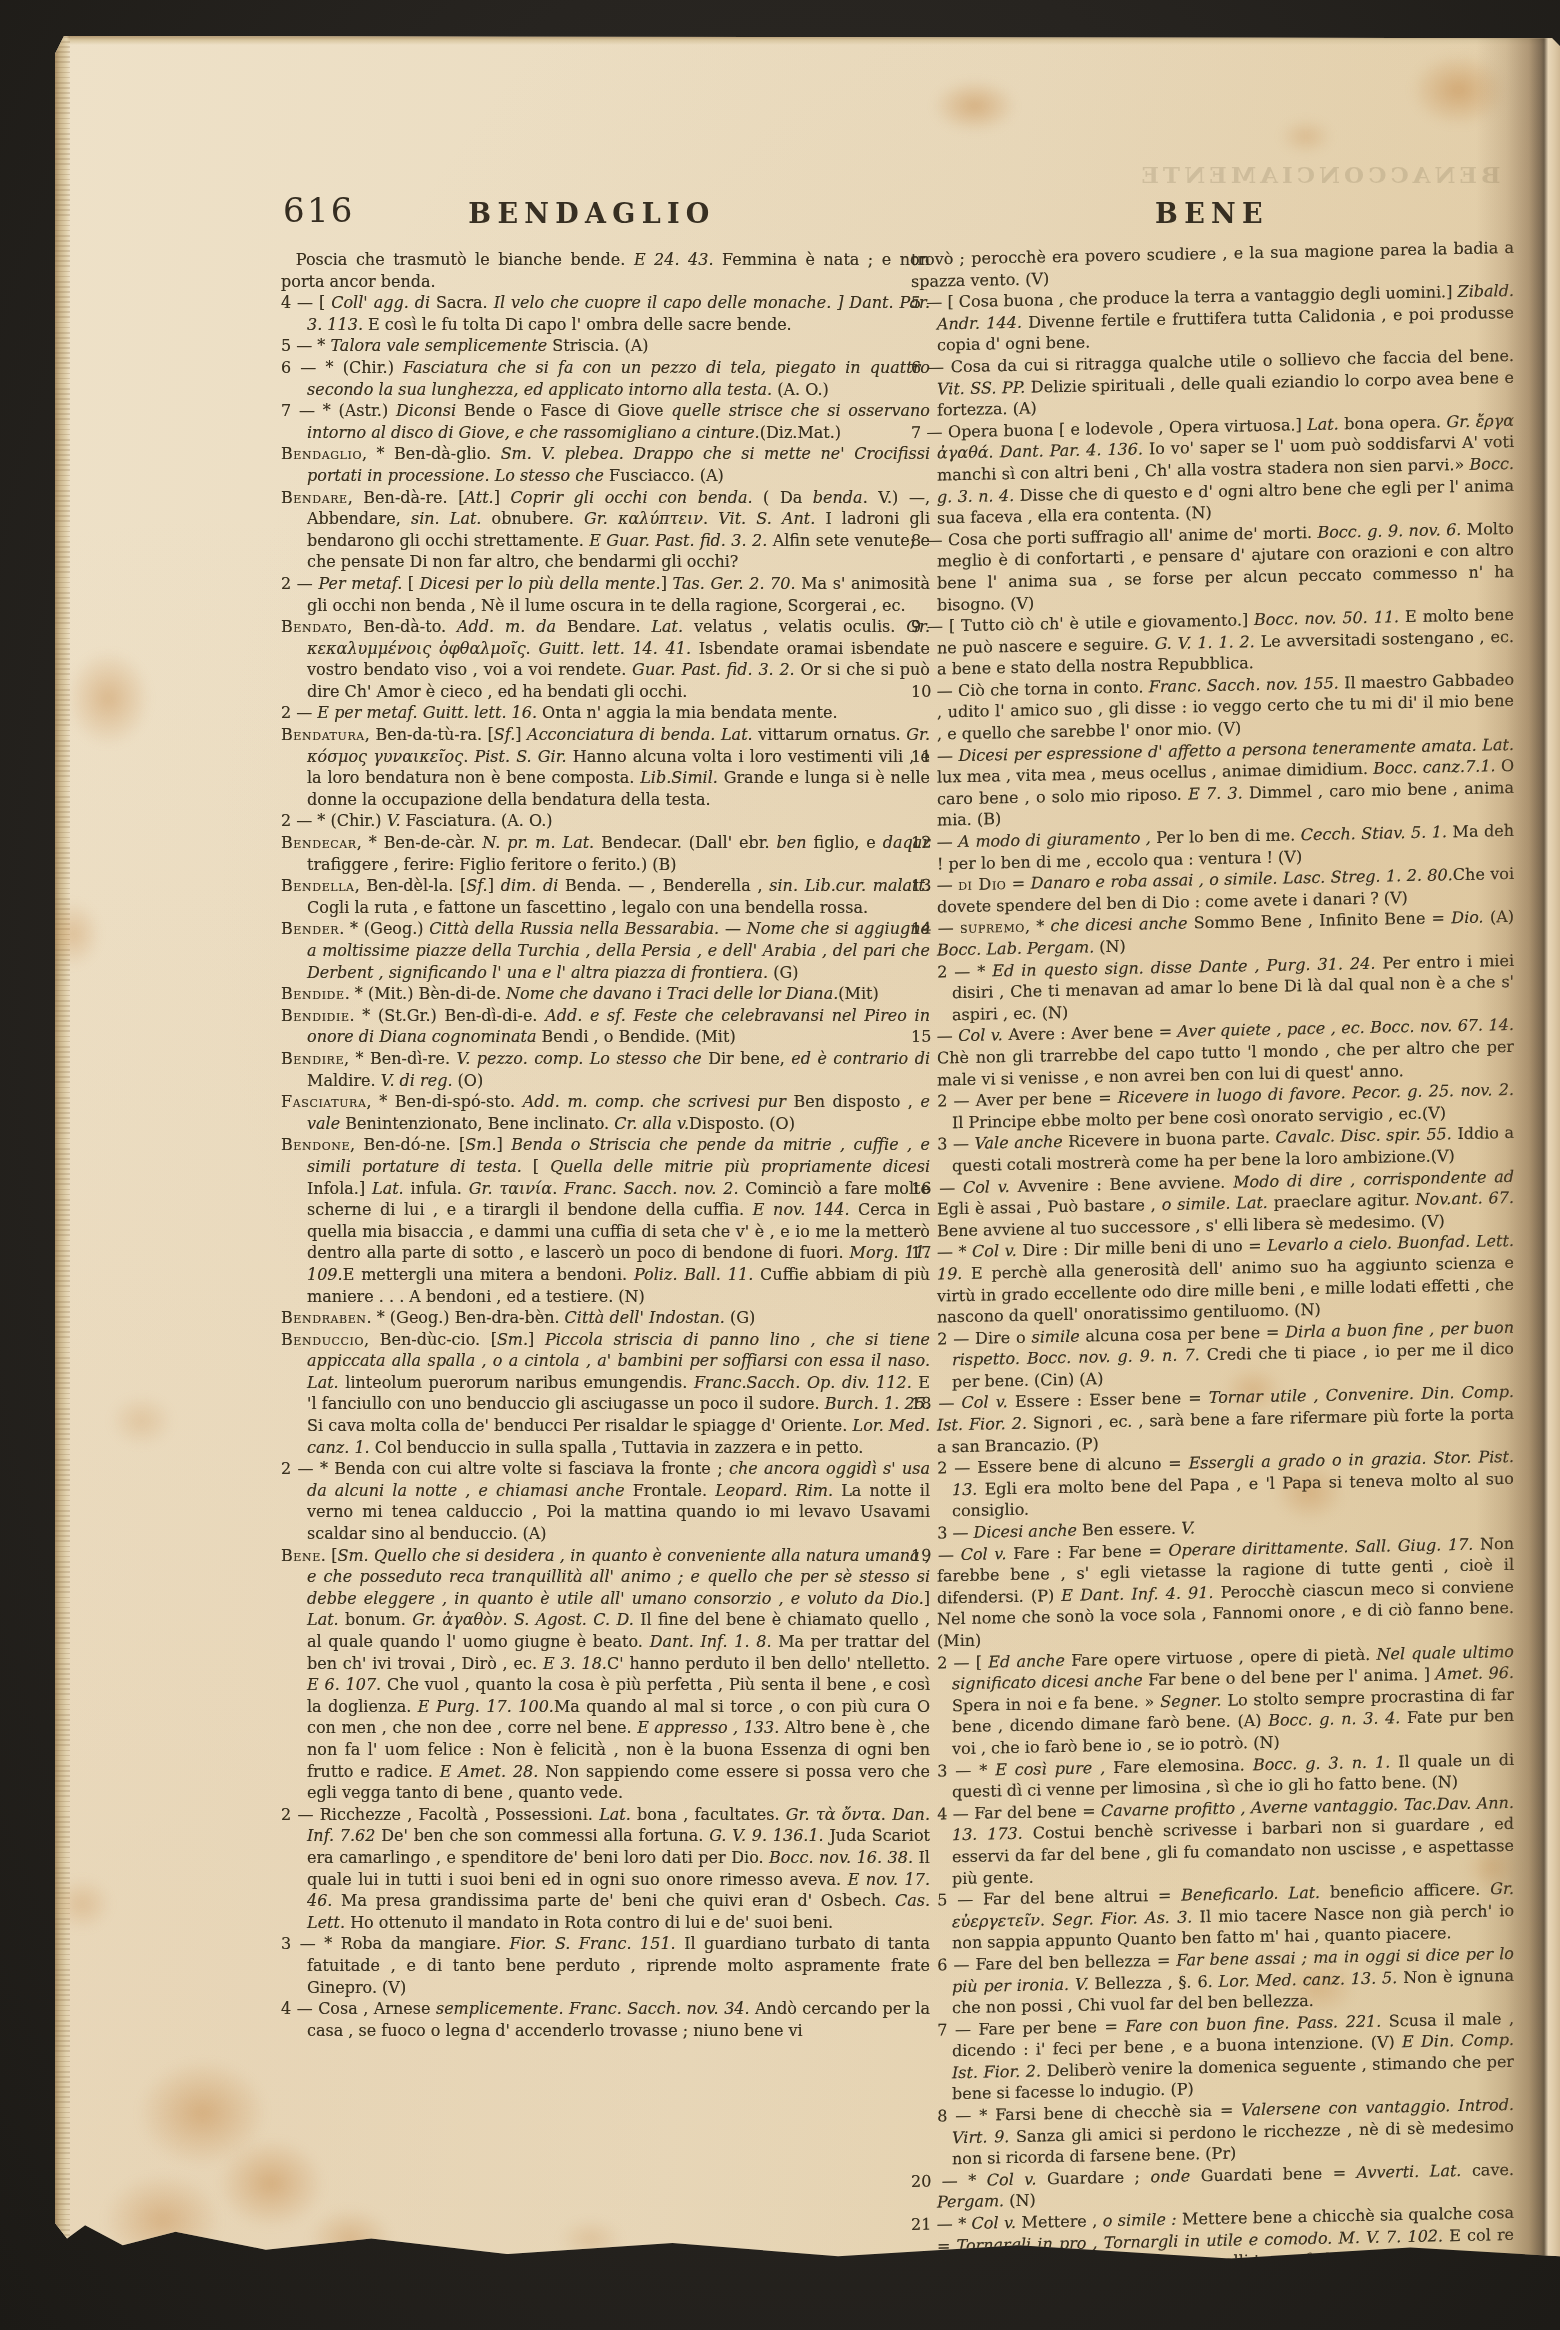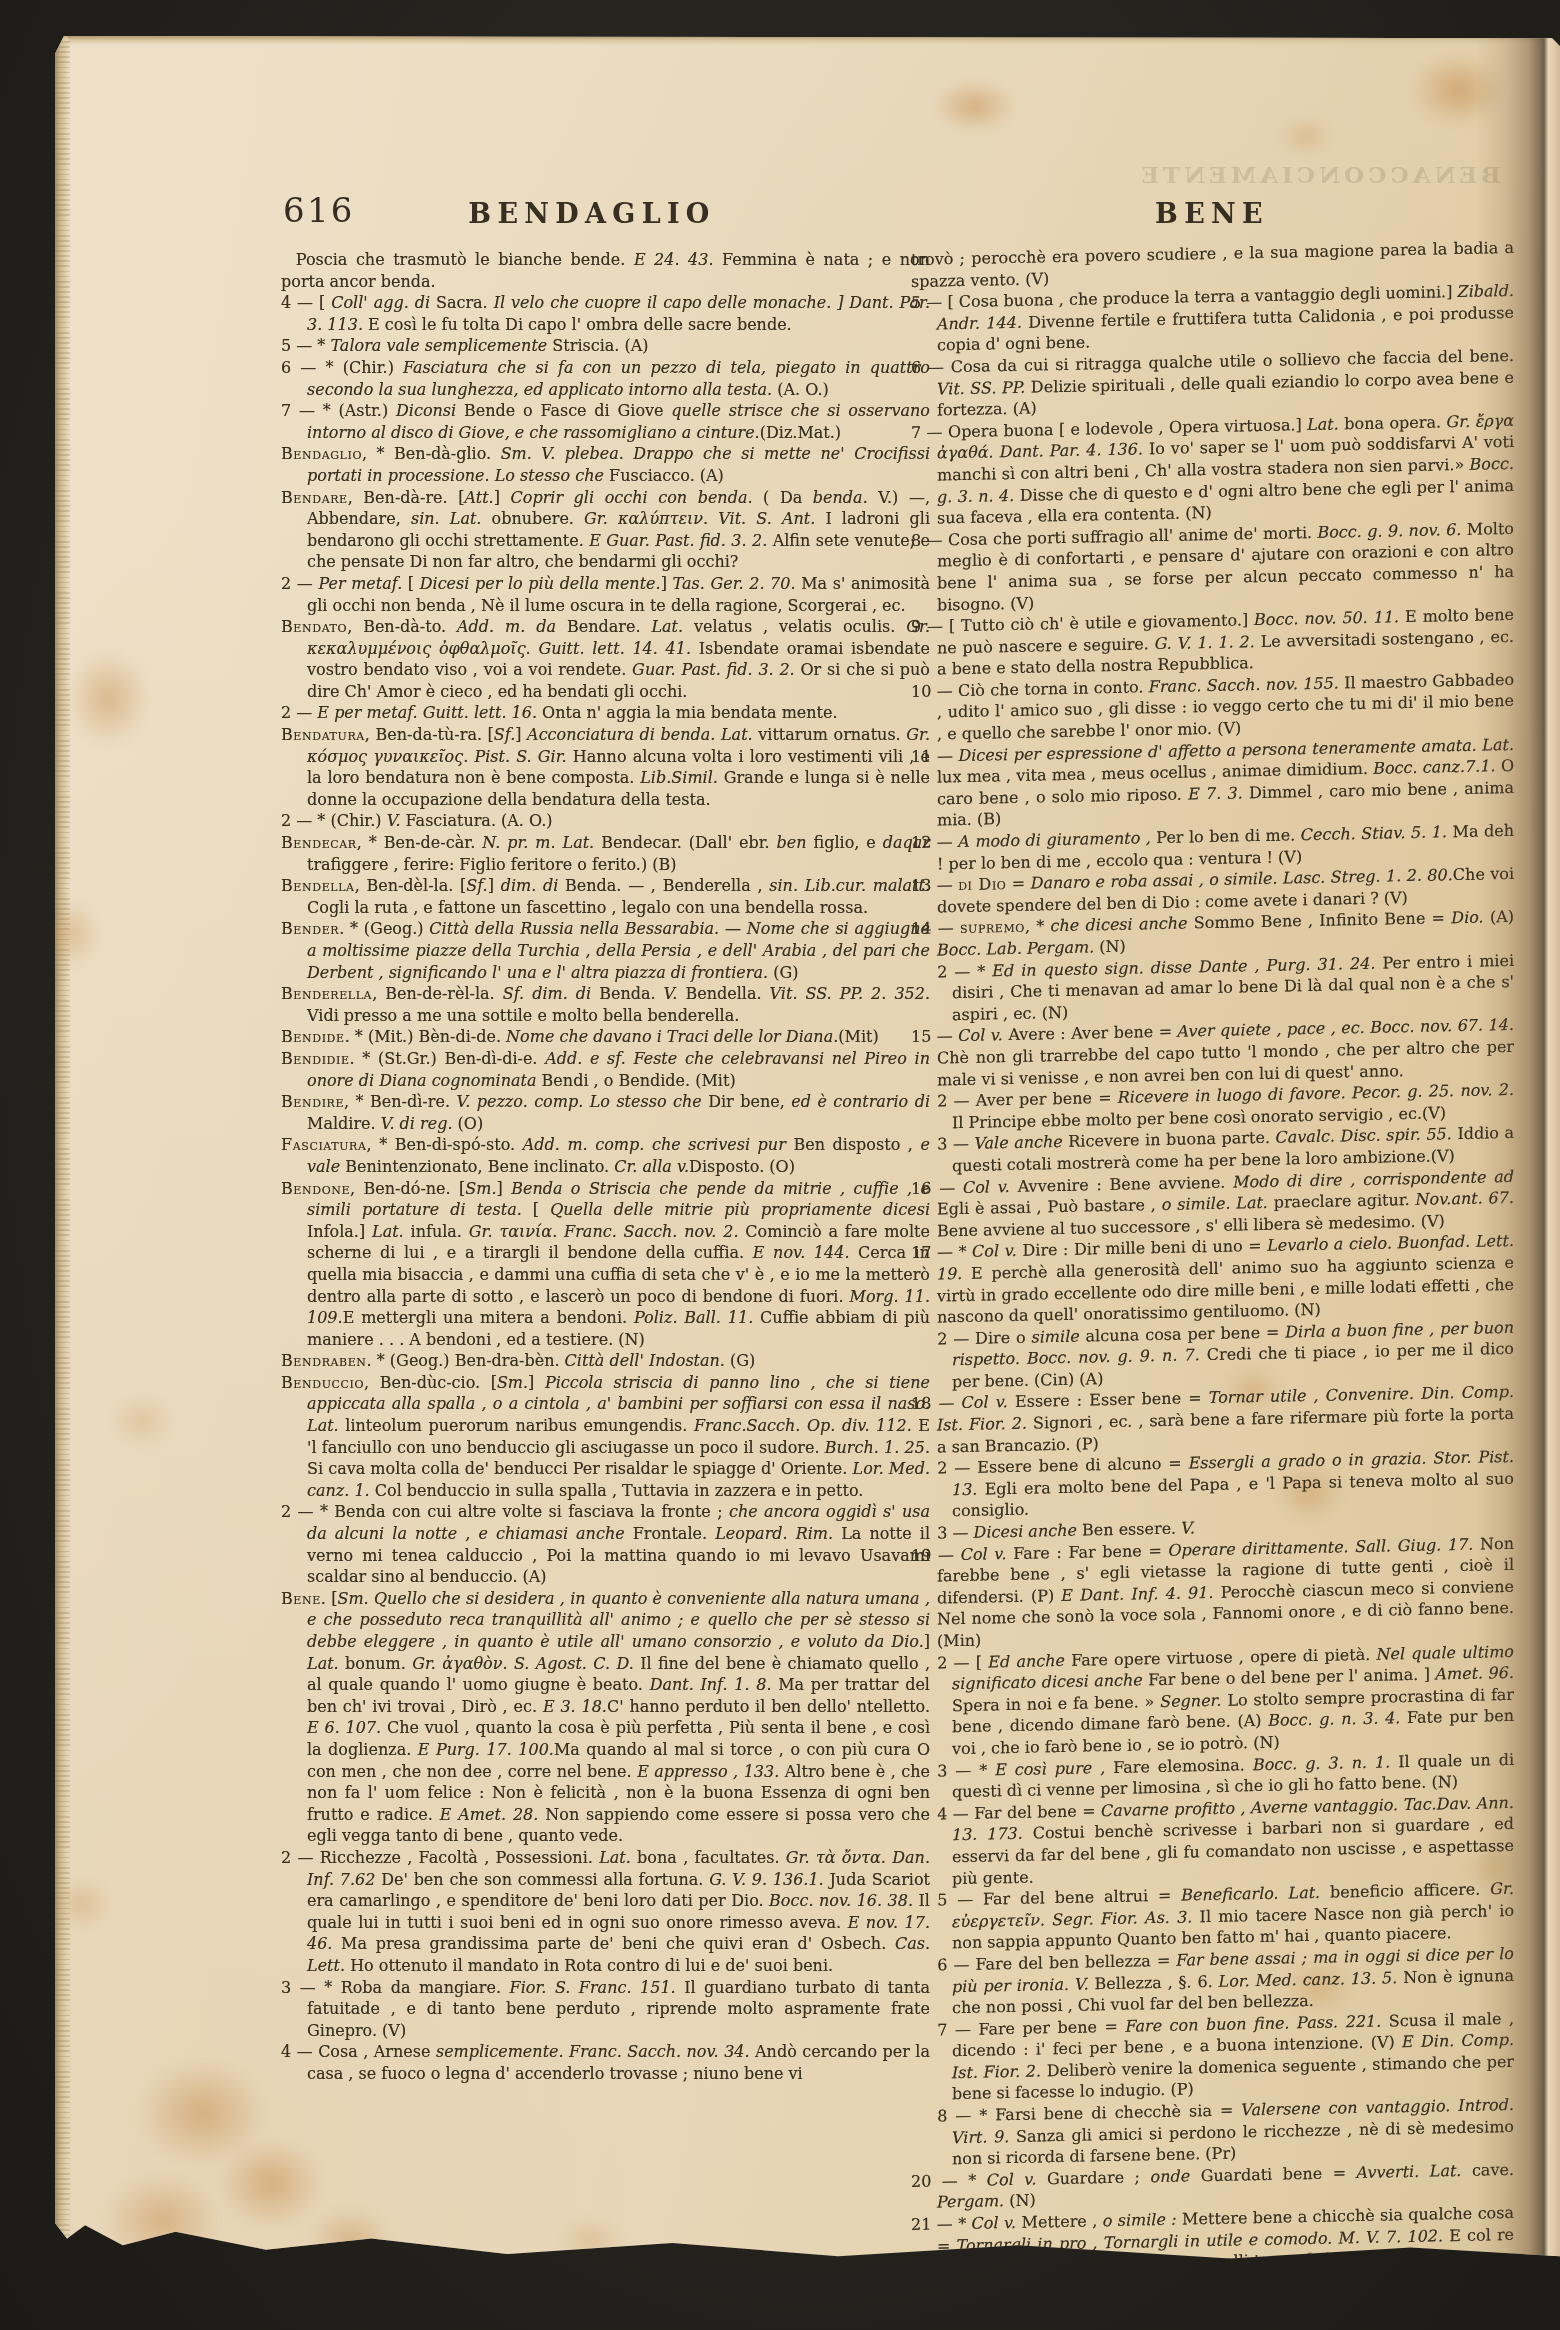--- a/index.html
+++ b/index.html
@@ -92,21 +92,20 @@
         <p class="entry"><span class="r-sc">Bendaglio</span>, * Ben-dà-glio. <span class="r-i">Sm. V. plebea. Drappo che si mette ne' Crocifissi portati in processione. Lo stesso che</span> Fusciacco. (A)</p>
         <p class="entry"><span class="r-sc">Bendare</span>, Ben-dà-re. [<span class="r-i">Att.</span>] <span class="r-i">Coprir gli occhi con benda.</span> ( Da <span class="r-i">benda</span>. V.) —, Abbendare, <span class="r-i">sin. Lat.</span> obnubere. <span class="r-i">Gr.</span> <span class="r-g">καλύπτειν</span>. <span class="r-i">Vit. S. Ant.</span> I ladroni gli bendarono gli occhi strettamente. <span class="r-i">E Guar. Past. fid. 3. 2.</span> Alfin sete venute; e che pensate Di non far altro, che bendarmi gli occhi?</p>
         <p class="sense">2 — <span class="r-i">Per metaf.</span> [ <span class="r-i">Dicesi per lo più della mente.</span>] <span class="r-i">Tas. Ger. 2. 70.</span> Ma s' animosità gli occhi non benda , Nè il lume oscura in te della ragione, Scorgerai , ec.</p>
         <p class="entry"><span class="r-sc">Bendato</span>, Ben-dà-to. <span class="r-i">Add. m. da</span> Bendare. <span class="r-i">Lat.</span> velatus , velatis oculis. <span class="r-i">Gr.</span> <span class="r-g">κεκαλυμμένοις ὀφθαλμοῖς</span>. <span class="r-i">Guitt. lett. 14. 41.</span> Isbendate oramai isbendate vostro bendato viso , voi a voi rendete. <span class="r-i">Guar. Past. fid. 3. 2.</span> Or si che si può dire Ch' Amor è cieco , ed ha bendati gli occhi.</p>
         <p class="sense">2 — <span class="r-i">E per metaf. Guitt. lett. 16.</span> Onta n' aggia la mia bendata mente.</p>
         <p class="entry"><span class="r-sc">Bendatura</span>, Ben-da-tù-ra. [<span class="r-i">Sf.</span>] <span class="r-i">Acconciatura di benda. Lat.</span> vittarum ornatus. <span class="r-i">Gr.</span> <span class="r-g">κόσμος γυναικεῖος</span>. <span class="r-i">Pist. S. Gir.</span> Hanno alcuna volta i loro vestimenti vili , e la loro bendatura non è bene composta. <span class="r-i">Lib.Simil.</span> Grande e lunga si è nelle donne la occupazione della bendatura della testa.</p>
         <p class="sense">2 — * (Chir.) <span class="r-i">V.</span> Fasciatura. (A. O.)</p>
         <p class="entry"><span class="r-sc">Bendecar</span>, * Ben-de-càr. <span class="r-i">N. pr. m. Lat.</span> Bendecar. (Dall' ebr. <span class="r-i">ben</span> figlio, e <span class="r-i">daqar</span> trafiggere , ferire: Figlio feritore o ferito.) (B)</p>
         <p class="entry"><span class="r-sc">Bendella</span>, Ben-dèl-la. [<span class="r-i">Sf.</span>] <span class="r-i">dim. di</span> Benda. — , Benderella , <span class="r-i">sin. Lib.cur. malatt.</span> Cogli la ruta , e fattone un fascettino , legalo con una bendella rossa.</p>
         <p class="entry"><span class="r-sc">Bender</span>. * (Geog.) <span class="r-i">Città della Russia nella Bessarabia. — Nome che si aggiugne a moltissime piazze della Turchia , della Persia , e dell' Arabia , del pari che Derbent , significando l' una e l' altra piazza di frontiera.</span> (G)</p>
-        <p class="entry"><span class="r-sc">Benderella</span>, Ben-de-rèl-la. <span class="r-i">Sf. dim. di</span> Benda. <span class="r-i">V.</span> Bendella. <span class="r-i">Vit. SS. PP. 2. 352.</span> Vidi presso a me una sottile e molto bella benderella.</p>
         <p class="entry"><span class="r-sc">Bendide</span>. * (Mit.) Bèn-di-de. <span class="r-i">Nome che davano i Traci delle lor Diana.</span>(Mit)</p>
         <p class="entry"><span class="r-sc">Bendidie</span>. * (St.Gr.) Ben-dì-di-e. <span class="r-i">Add. e sf. Feste che celebravansi nel Pireo in onore di Diana cognominata</span> Bendi , o Bendide. (Mit)</p>
         <p class="entry"><span class="r-sc">Bendire</span>, * Ben-dì-re. <span class="r-i">V. pezzo. comp. Lo stesso che</span> Dir bene, <span class="r-i">ed è contrario di</span> Maldire. <span class="r-i">V. di reg.</span> (O)</p>
         <p class="entry"><span class="r-sc">Fasciatura</span>, * Ben-di-spó-sto. <span class="r-i">Add. m. comp. che scrivesi pur</span> Ben disposto , <span class="r-i">e vale</span> Benintenzionato, Bene inclinato. <span class="r-i">Cr. alla v.</span>Disposto. (O)</p>
         <p class="entry"><span class="r-sc">Bendone</span>, Ben-dó-ne. [<span class="r-i">Sm.</span>] <span class="r-i">Benda o Striscia che pende da mitrie , cuffie , e simili portature di testa.</span> [ <span class="r-i">Quella delle mitrie più propriamente dicesi</span> Infola.] <span class="r-i">Lat.</span> infula. <span class="r-i">Gr.</span> <span class="r-g">ταινία</span>. <span class="r-i">Franc. Sacch. nov. 2.</span> Cominciò a fare molte scherne di lui , e a tirargli il bendone della cuffia. <span class="r-i">E nov. 144.</span> Cerca in quella mia bisaccia , e dammi una cuffia di seta che v' è , e io me la metterò dentro alla parte di sotto , e lascerò un poco di bendone di fuori. <span class="r-i">Morg. 11. 109.</span>E mettergli una mitera a bendoni. <span class="r-i">Poliz. Ball. 11.</span> Cuffie abbiam di più maniere . . . A bendoni , ed a testiere. (N)</p>
         <p class="entry"><span class="r-sc">Bendraben</span>. * (Geog.) Ben-dra-bèn. <span class="r-i">Città dell' Indostan.</span> (G)</p>
         <p class="entry"><span class="r-sc">Benduccio</span>, Ben-dùc-cio. [<span class="r-i">Sm.</span>] <span class="r-i">Piccola striscia di panno lino , che si tiene appiccata alla spalla , o a cintola , a' bambini per soffiarsi con essa il naso. Lat.</span> linteolum puerorum naribus emungendis. <span class="r-i">Franc.Sacch. Op. div. 112.</span> E 'l fanciullo con uno benduccio gli asciugasse un poco il sudore. <span class="r-i">Burch. 1. 25.</span> Si cava molta colla de' benducci Per risaldar le spiagge d' Oriente. <span class="r-i">Lor. Med. canz. 1.</span> Col benduccio in sulla spalla , Tuttavia in zazzera e in petto.</p>
         <p class="sense">2 — * Benda con cui altre volte si fasciava la fronte ; <span class="r-i">che ancora oggidì s' usa da alcuni la notte , e chiamasi anche</span> Frontale. <span class="r-i">Leopard. Rim.</span> La notte il verno mi tenea calduccio , Poi la mattina quando io mi levavo Usavami scaldar sino al benduccio. (A)</p>
         <p class="entry"><span class="r-sc">Bene</span>. [<span class="r-i">Sm. Quello che si desidera , in quanto è conveniente alla natura umana , e che posseduto reca tranquillità all' animo ; e quello che per sè stesso si debbe eleggere , in quanto è utile all' umano consorzio , e voluto da Dio.</span>] <span class="r-i">Lat.</span> bonum. <span class="r-i">Gr.</span> <span class="r-g">ἀγαθὸν</span>. <span class="r-i">S. Agost. C. D.</span> Il fine del bene è chiamato quello , al quale quando l' uomo giugne è beato. <span class="r-i">Dant. Inf. 1. 8.</span> Ma per trattar del ben ch' ivi trovai , Dirò , ec. <span class="r-i">E 3. 18.</span>C' hanno perduto il ben dello' ntelletto. <span class="r-i">E 6. 107.</span> Che vuol , quanto la cosa è più perfetta , Più senta il bene , e così la doglienza. <span class="r-i">E Purg. 17. 100.</span>Ma quando al mal si torce , o con più cura O con men , che non dee , corre nel bene. <span class="r-i">E appresso , 133.</span> Altro bene è , che non fa l' uom felice : Non è felicità , non è la buona Essenza di ogni ben frutto e radice. <span class="r-i">E Amet. 28.</span> Non sappiendo come essere si possa vero che egli vegga tanto di bene , quanto vede.</p>
         <p class="sense">2 — Ricchezze , Facoltà , Possessioni. <span class="r-i">Lat.</span> bona , facultates. <span class="r-i">Gr.</span> <span class="r-g">τὰ ὄντα</span>. <span class="r-i">Dan. Inf. 7.62</span> De' ben che son commessi alla fortuna. <span class="r-i">G. V. 9. 136.1.</span> Juda Scariot era camarlingo , e spenditore de' beni loro dati per Dio. <span class="r-i">Bocc. nov. 16. 38.</span> Il quale lui in tutti i suoi beni ed in ogni suo onore rimesso aveva. <span class="r-i">E nov. 17. 46.</span> Ma presa grandissima parte de' beni che quivi eran d' Osbech. <span class="r-i">Cas. Lett.</span> Ho ottenuto il mandato in Rota contro di lui e de' suoi beni.</p>

